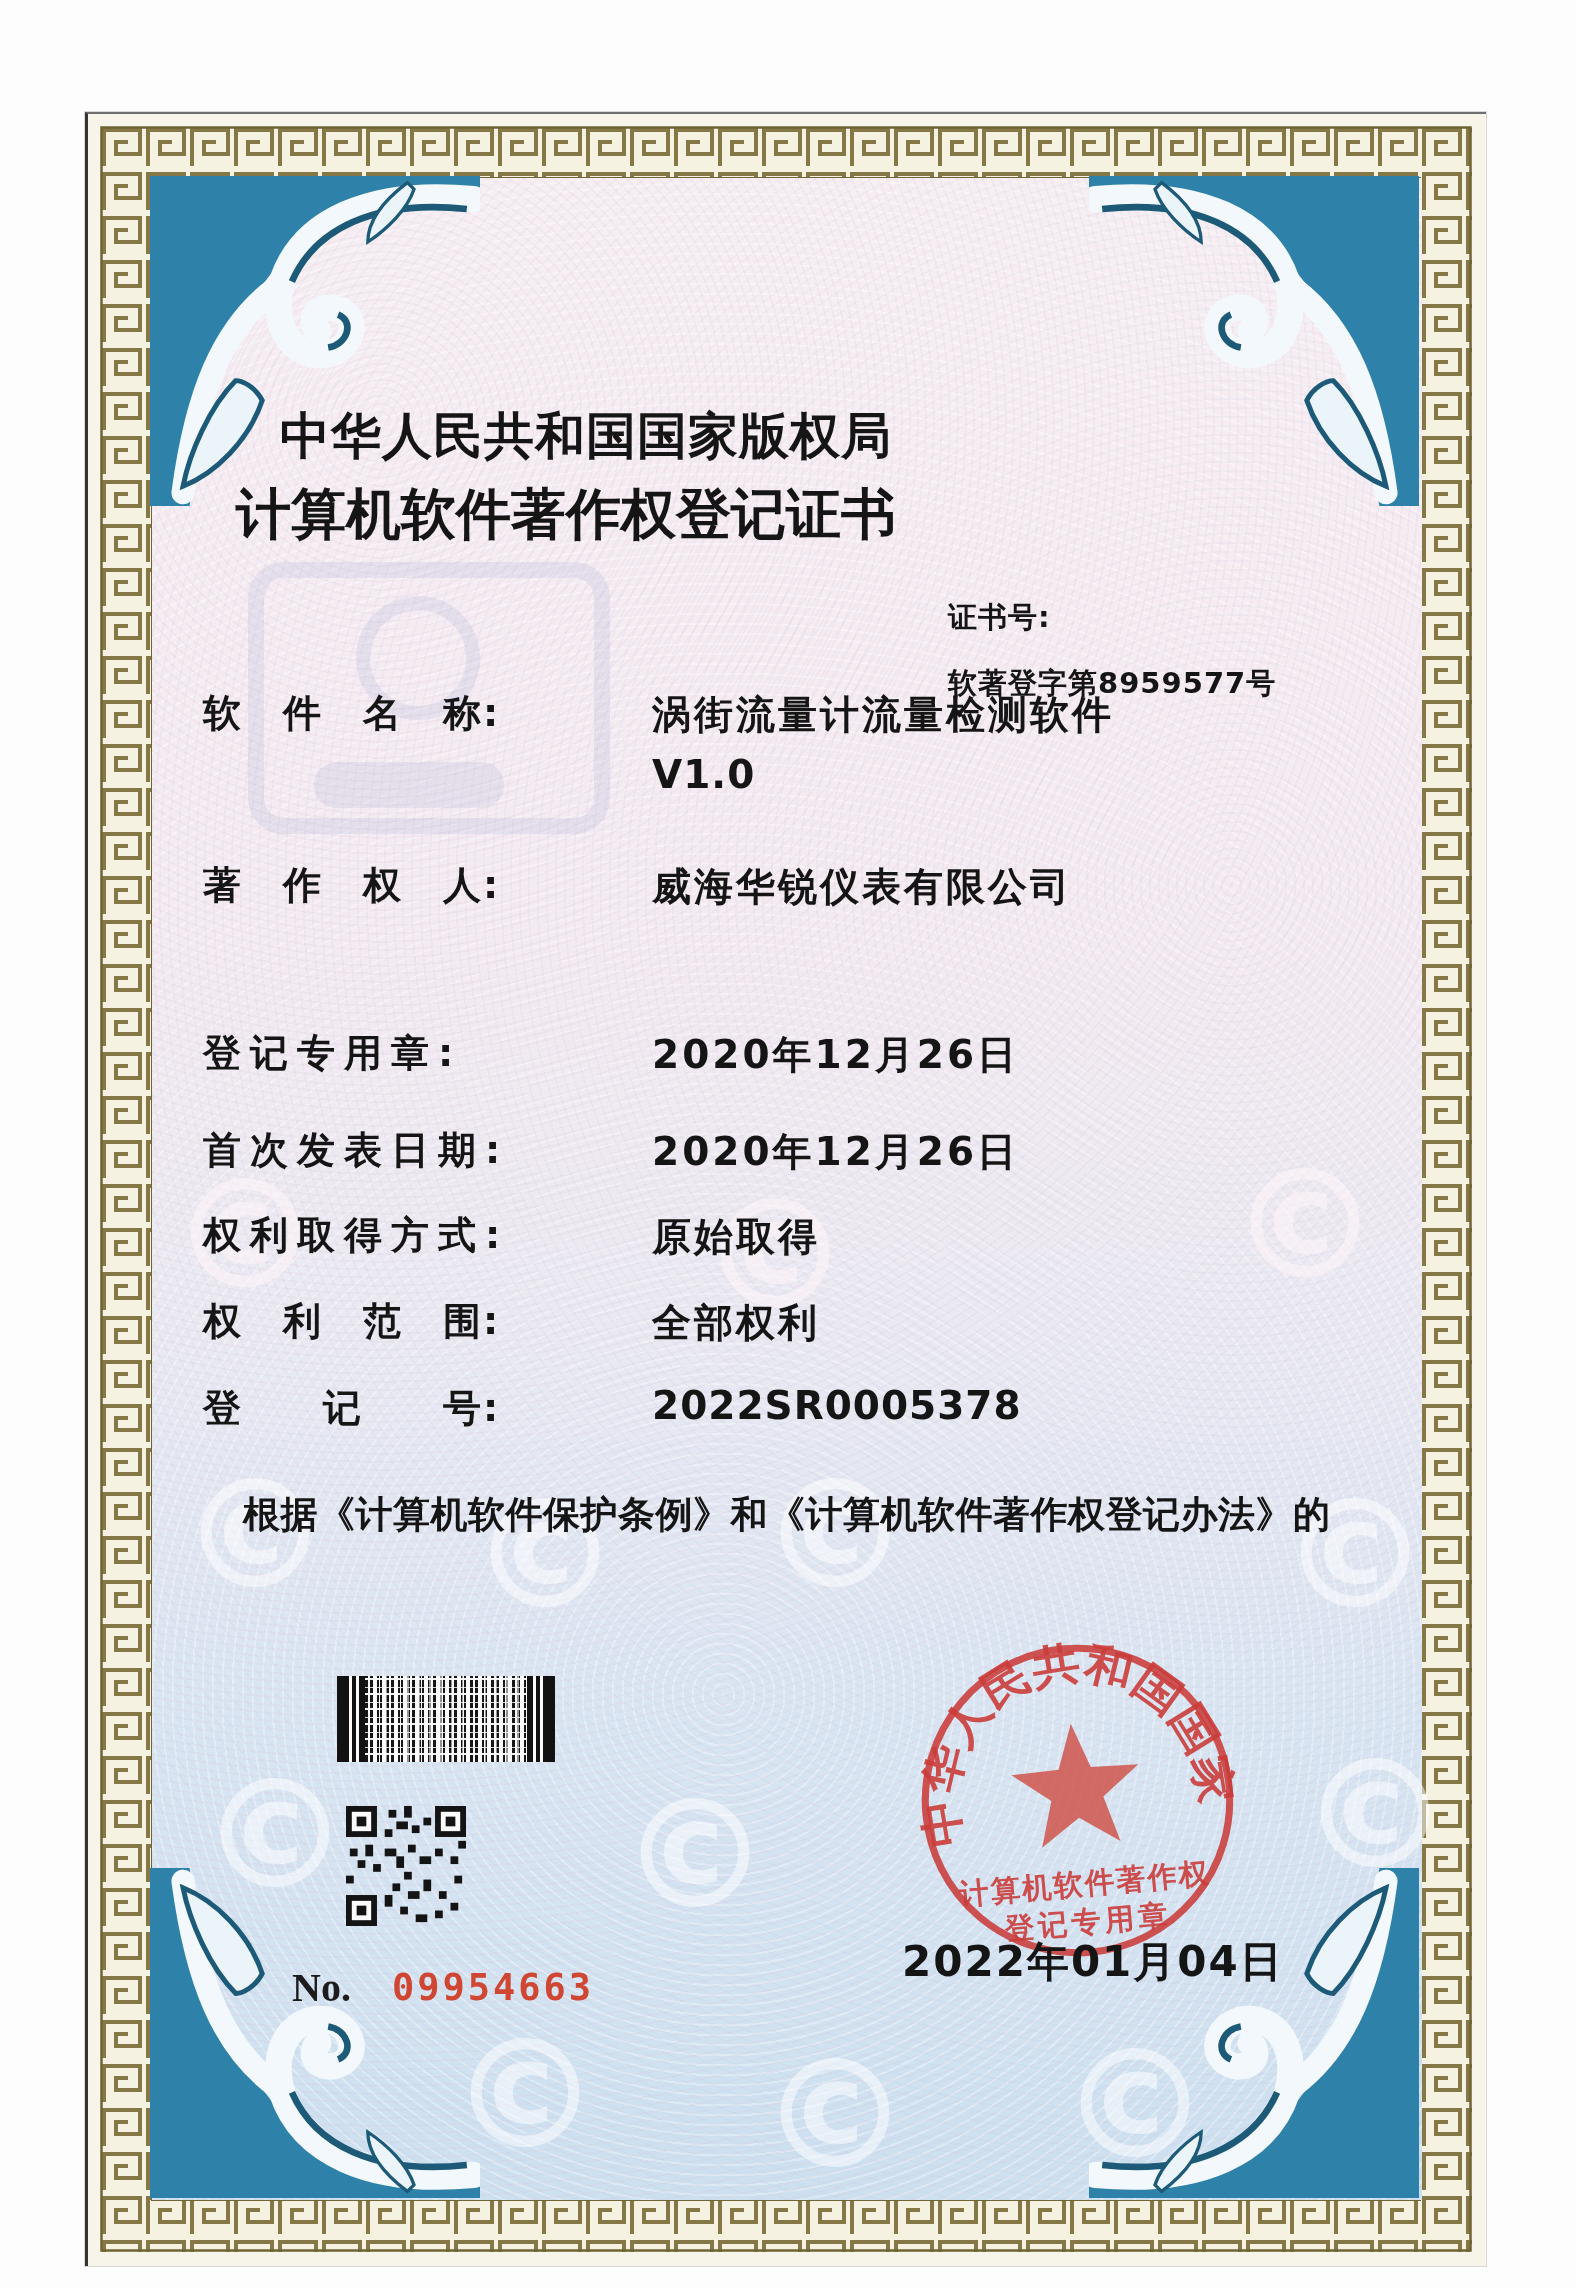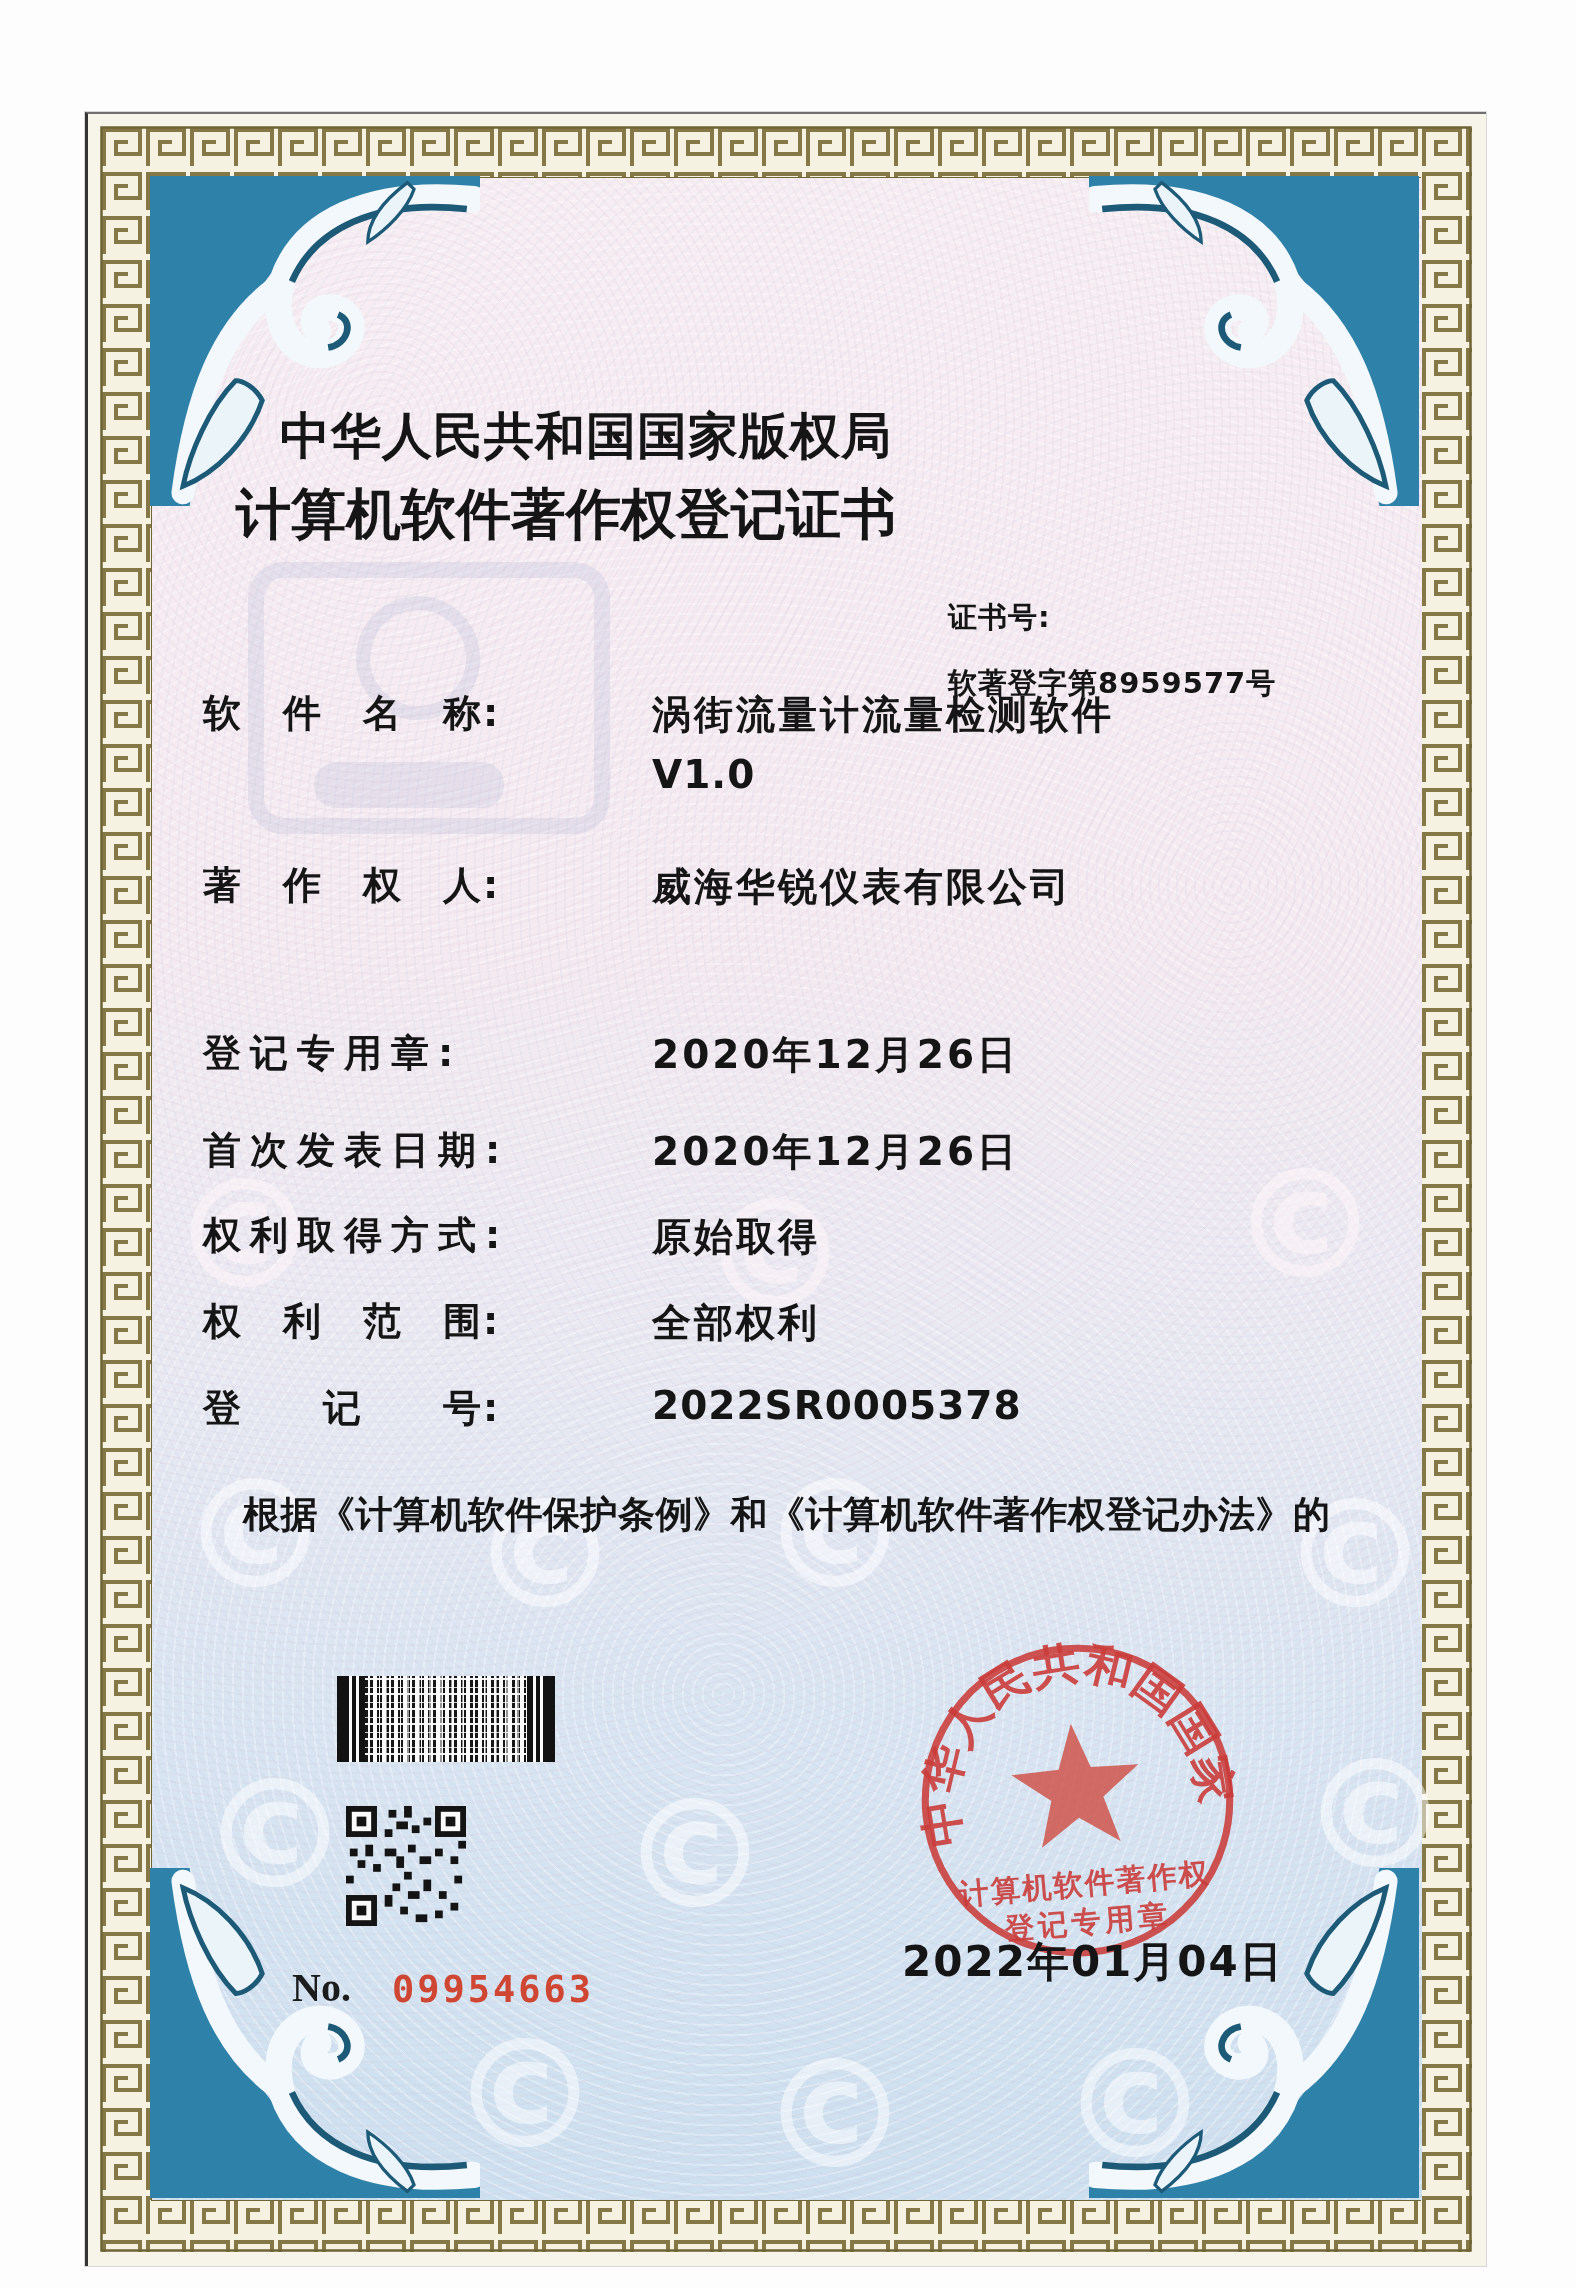--- a/index.html
+++ b/index.html
@@ -42,21 +42,21 @@
   .bc-end{width:28px;height:100%;
      background:linear-gradient(90deg,#121212 0 12px,#fbfbfb 12px 15px,#121212 15px 19px,#fbfbfb 19px 22px,#121212 22px 28px);}
   .bc-end.r{background:linear-gradient(90deg,#121212 0 6px,#fbfbfb 6px 9px,#121212 9px 13px,#fbfbfb 13px 16px,#121212 16px 28px);}
   .bc-mid{position:relative;flex:1;height:100%;
      background:repeating-linear-gradient(90deg,#161616 0 3px,#fbfbfb 3px 5px,#161616 5px 8px,#fbfbfb 8px 12px,#161616 12px 14px,#fbfbfb 14px 15px,#161616 15px 17px,#fbfbfb 17px 21px);}
   .bc-mid::after{content:"";position:absolute;inset:0;
      background:
        repeating-linear-gradient(0deg, rgba(255,255,255,0) 0 7px, rgba(251,251,251,.95) 7px 9px, rgba(255,255,255,0) 9px 14px, rgba(251,251,251,.8) 14px 15px),
        repeating-linear-gradient(90deg, rgba(255,255,255,0) 0 9px, rgba(251,251,251,.55) 9px 11px);}
   .qr{position:absolute;left:346px;top:1804px;z-index:4;}
-  .serial{position:absolute;left:292px;top:1964px;z-index:4;display:flex;align-items:flex-end;gap:28px;}
+  .serial{position:absolute;left:292px;top:1964px;z-index:4;display:flex;align-items:center;gap:28px;}
   .serial .no{font-family:"Liberation Serif",serif;font-size:40px;font-weight:700;color:#1c1c1c;}
   .serial .num{font-family:"DejaVu Sans Mono",monospace;font-size:37px;font-weight:700;
       color:#cf4733;letter-spacing:3px;margin-left:13px;}
   .issue-date{left:902px;top:1934px;font-size:42px;letter-spacing:2px;z-index:5;}
   .seal{position:absolute;left:905px;top:1628px;z-index:5;transform:rotate(-5deg);opacity:.93;}
 </style>
 </head>
 <body>
 
 <div class="page">

